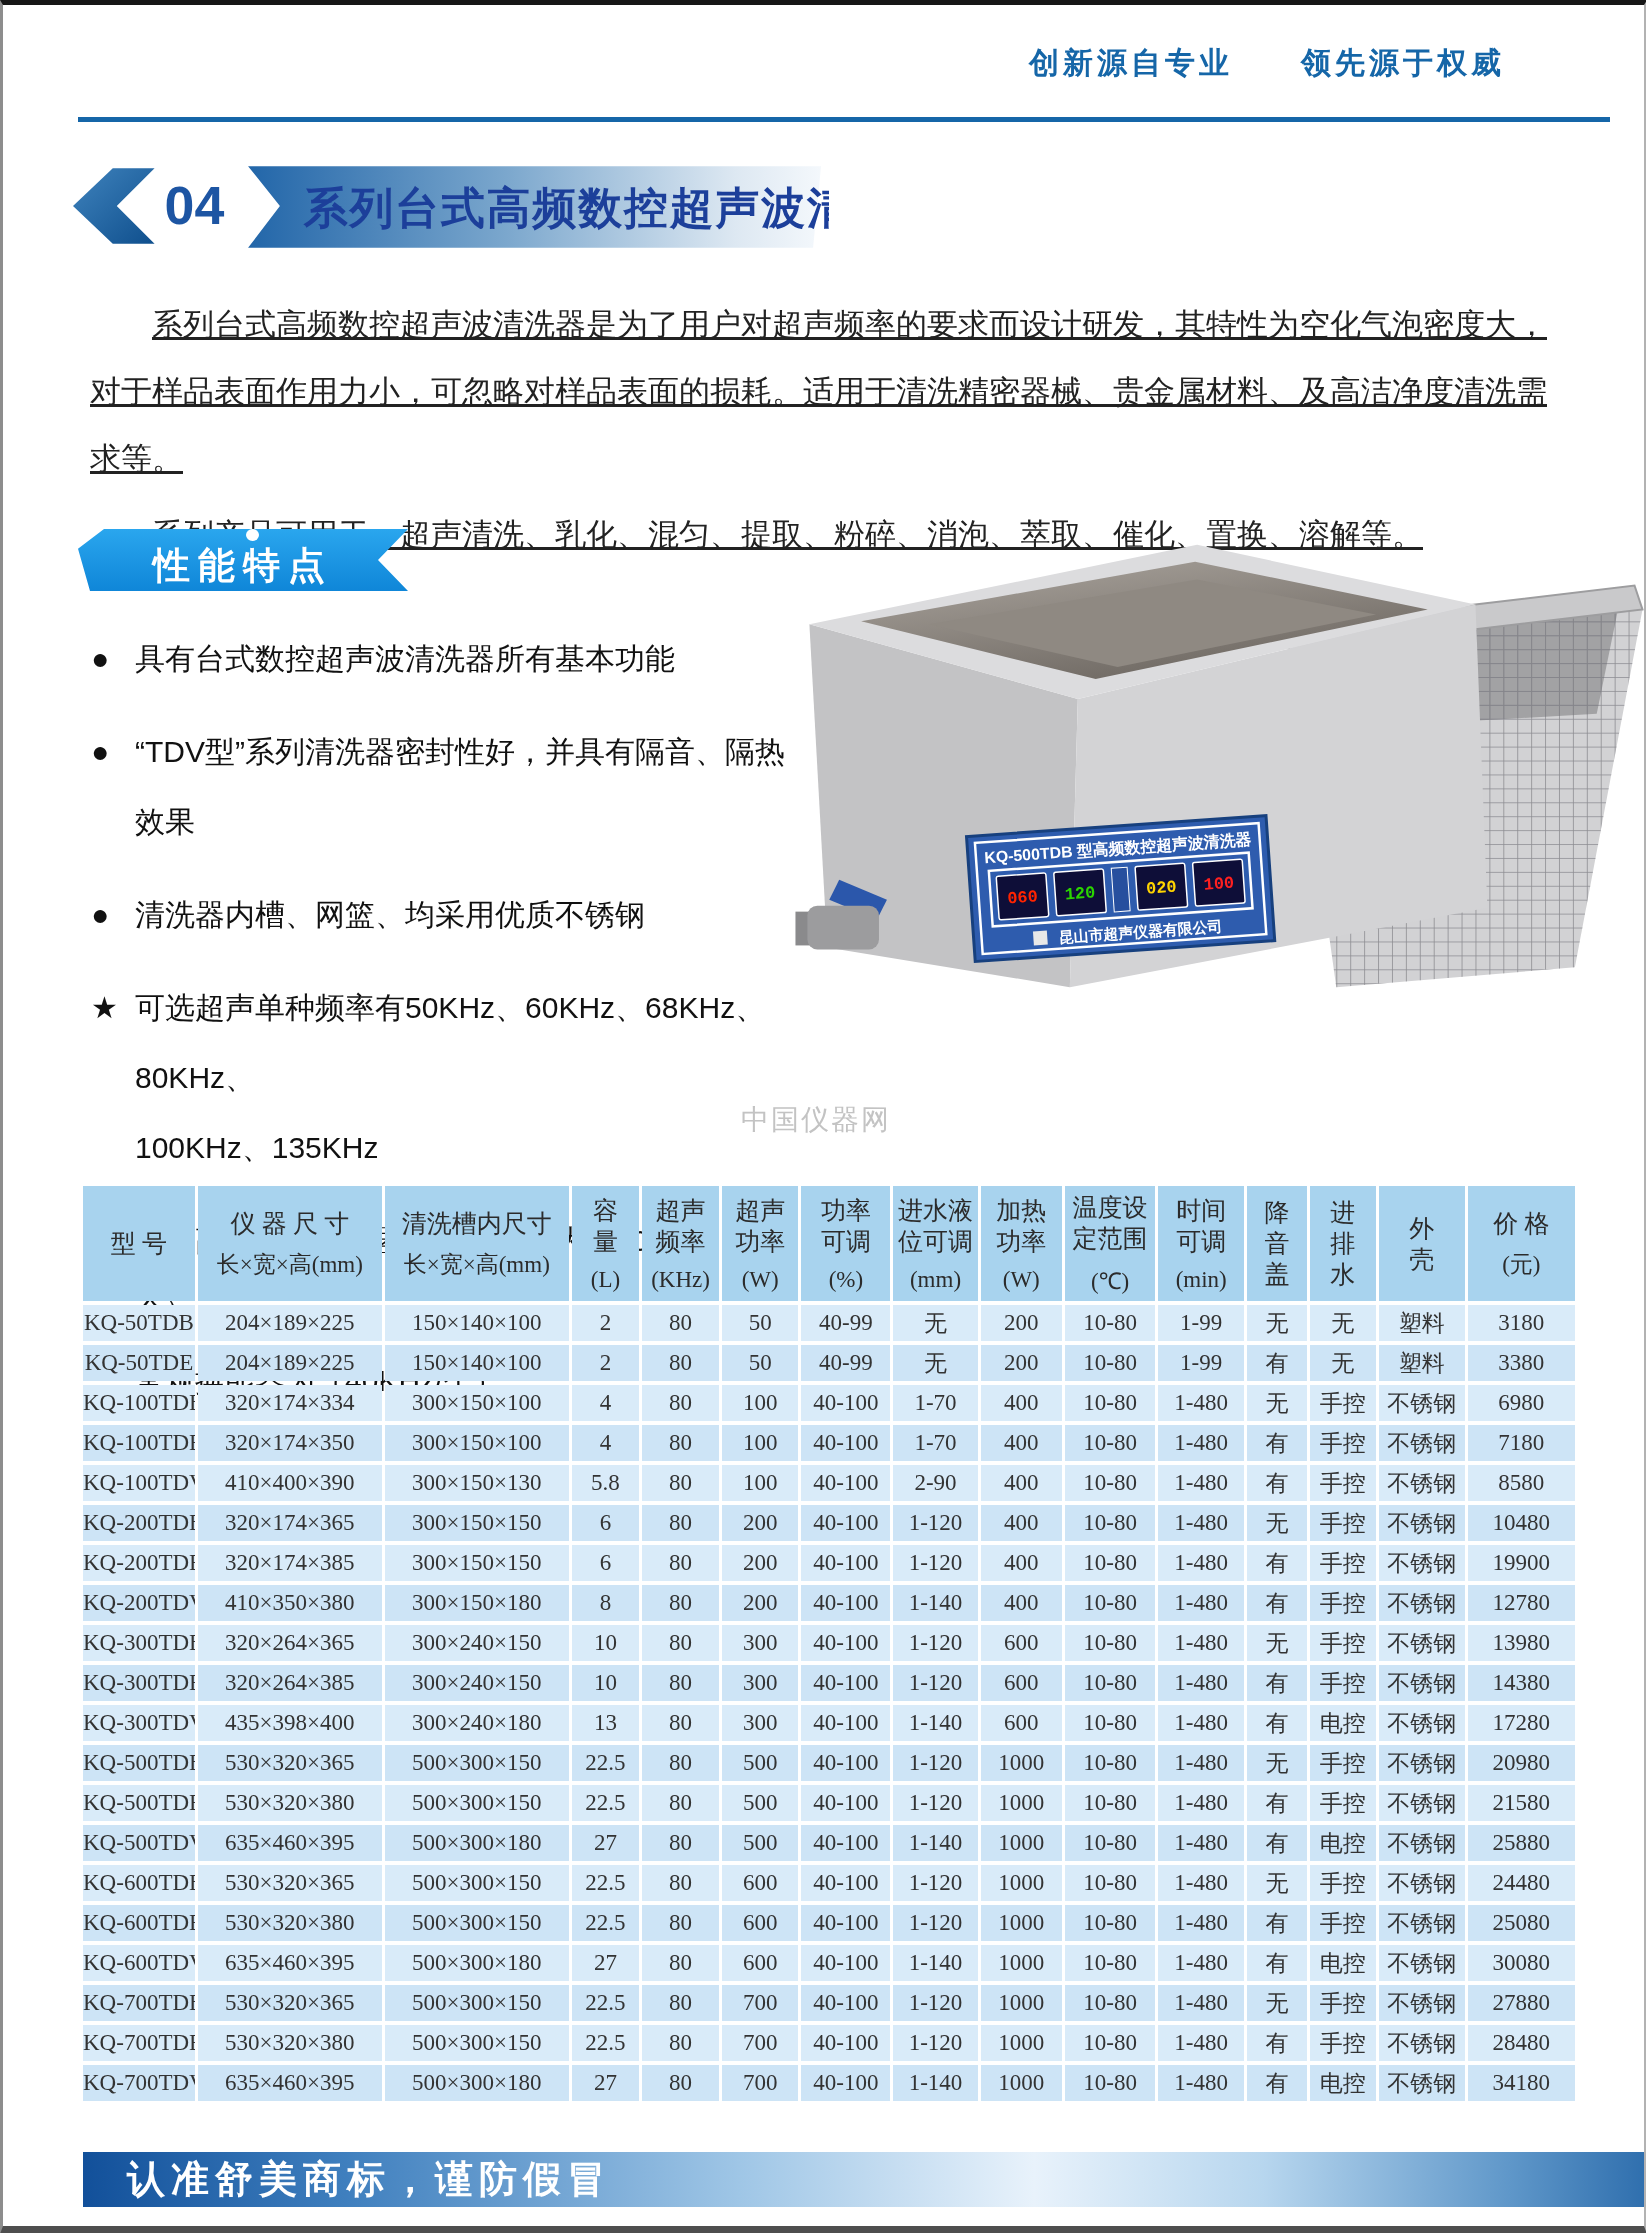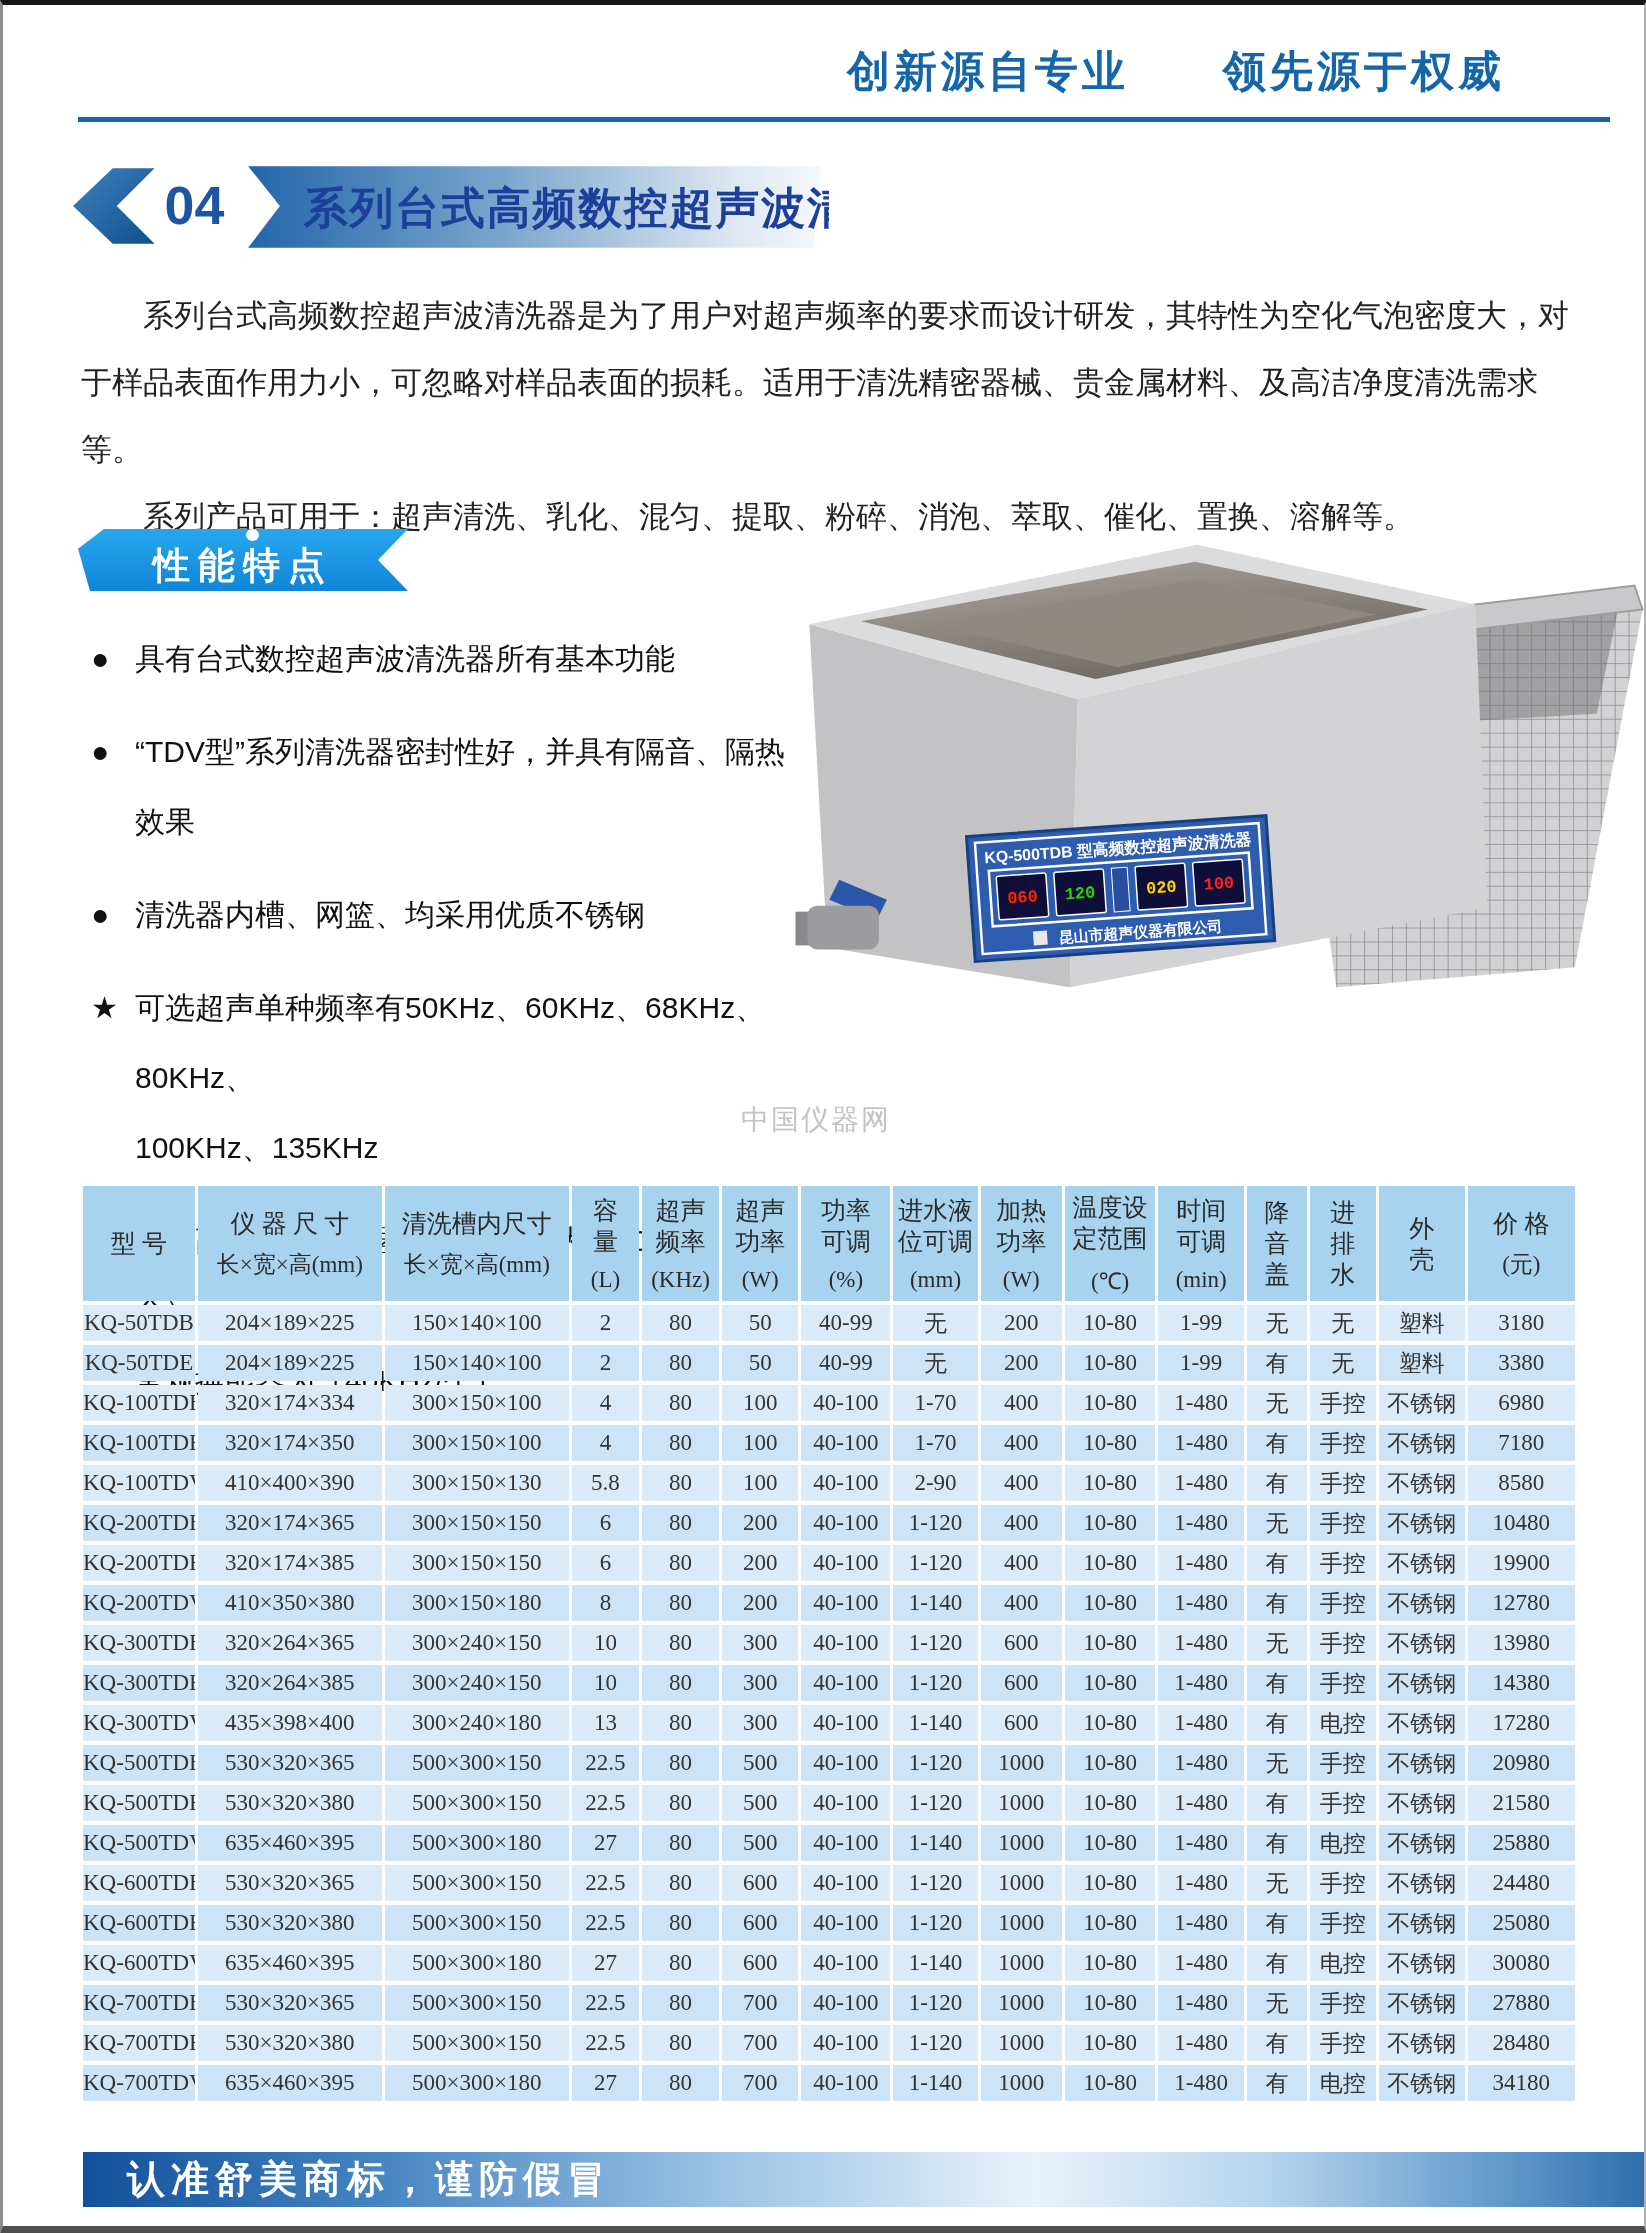--- a/index.html
+++ b/index.html
@@ -6,35 +6,35 @@
   .page{
     position:relative; width:1647px; height:2234px; background:#fff;
     box-sizing:border-box; overflow:hidden;
     border-top:5px solid #161616; border-left:3px solid #8d8d8d;
     border-right:3px solid #b2b2b2; border-bottom:8px solid #4e4e4e;
     font-family:"Liberation Sans", sans-serif;
   }
   
   .slogan{
     position:absolute; top:38px; right:139px;
-    font-size:43px; font-weight:bold; color:var(--accent,#1566a8);
+    font-size:30px; font-weight:bold; color:var(--accent,#1566a8);
     letter-spacing:4px; white-space:nowrap;
   }
   .top-rule{
     position:absolute; top:112px; left:75px; width:1532px; height:5px;
     background:var(--accent,#1566a8);
   }
   
   .section-banner{position:absolute; top:155px; left:70px; width:756px; height:92px;}
   
   .intro{
     position:absolute; top:277px; left:78px; width:1497px;
     font-size:31px; line-height:67px; color:#222;
   }
-  .intro p{margin:0; text-indent:2em;}
+  .intro p{margin:9px; text-indent:2em;text-decoration:underline;}
   
   .flag{
     position:absolute; width:330px; height:62px;
     background:linear-gradient(180deg,#2aa6ee,#0f86d8);
     clip-path:polygon(26px 0, 100% 0, calc(100% - 30px) 50%, 100% 100%, 12px 100%, 0 32%);
     display:flex; align-items:center; color:#fff;flex-direction:column;
   }
   .flag .dot{width:13px; height:13px; border-radius:50%; background:#fff; margin:0 16px 0 34px;}
   .flag .flag-label{font-size:37px; font-weight:bold; letter-spacing:8px;}
   #flag-features{top:524px; left:75px;}

